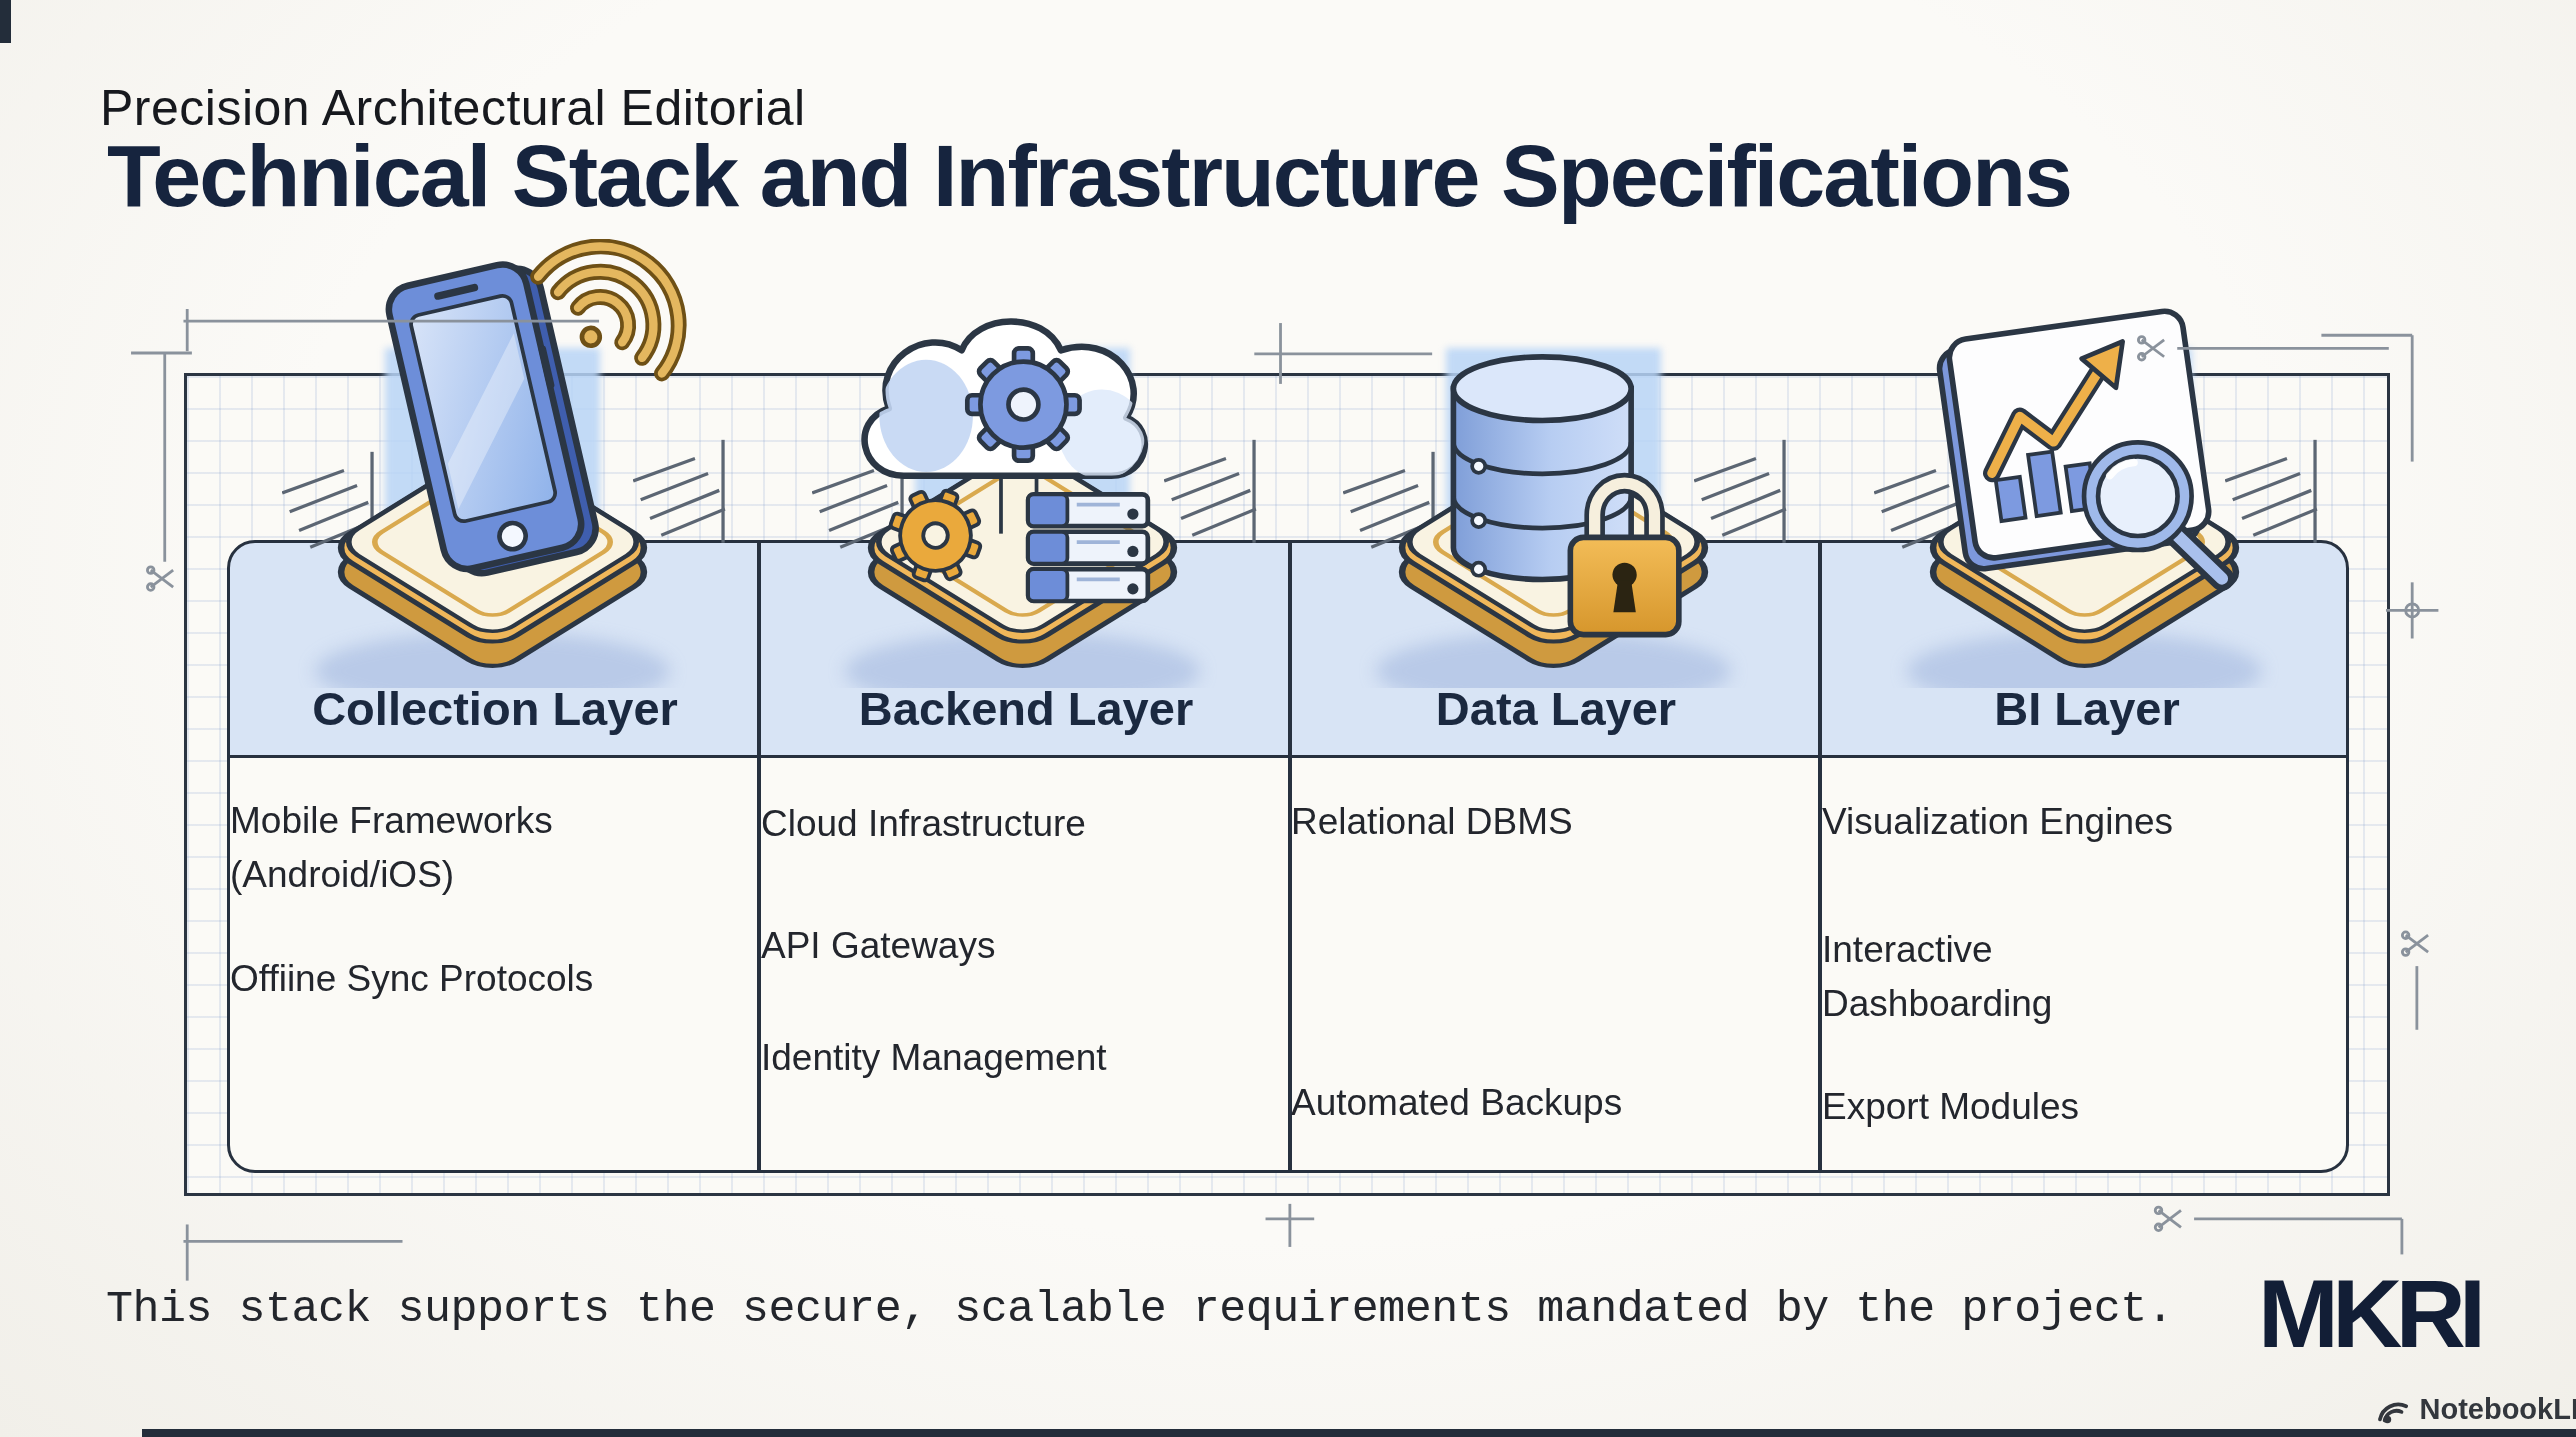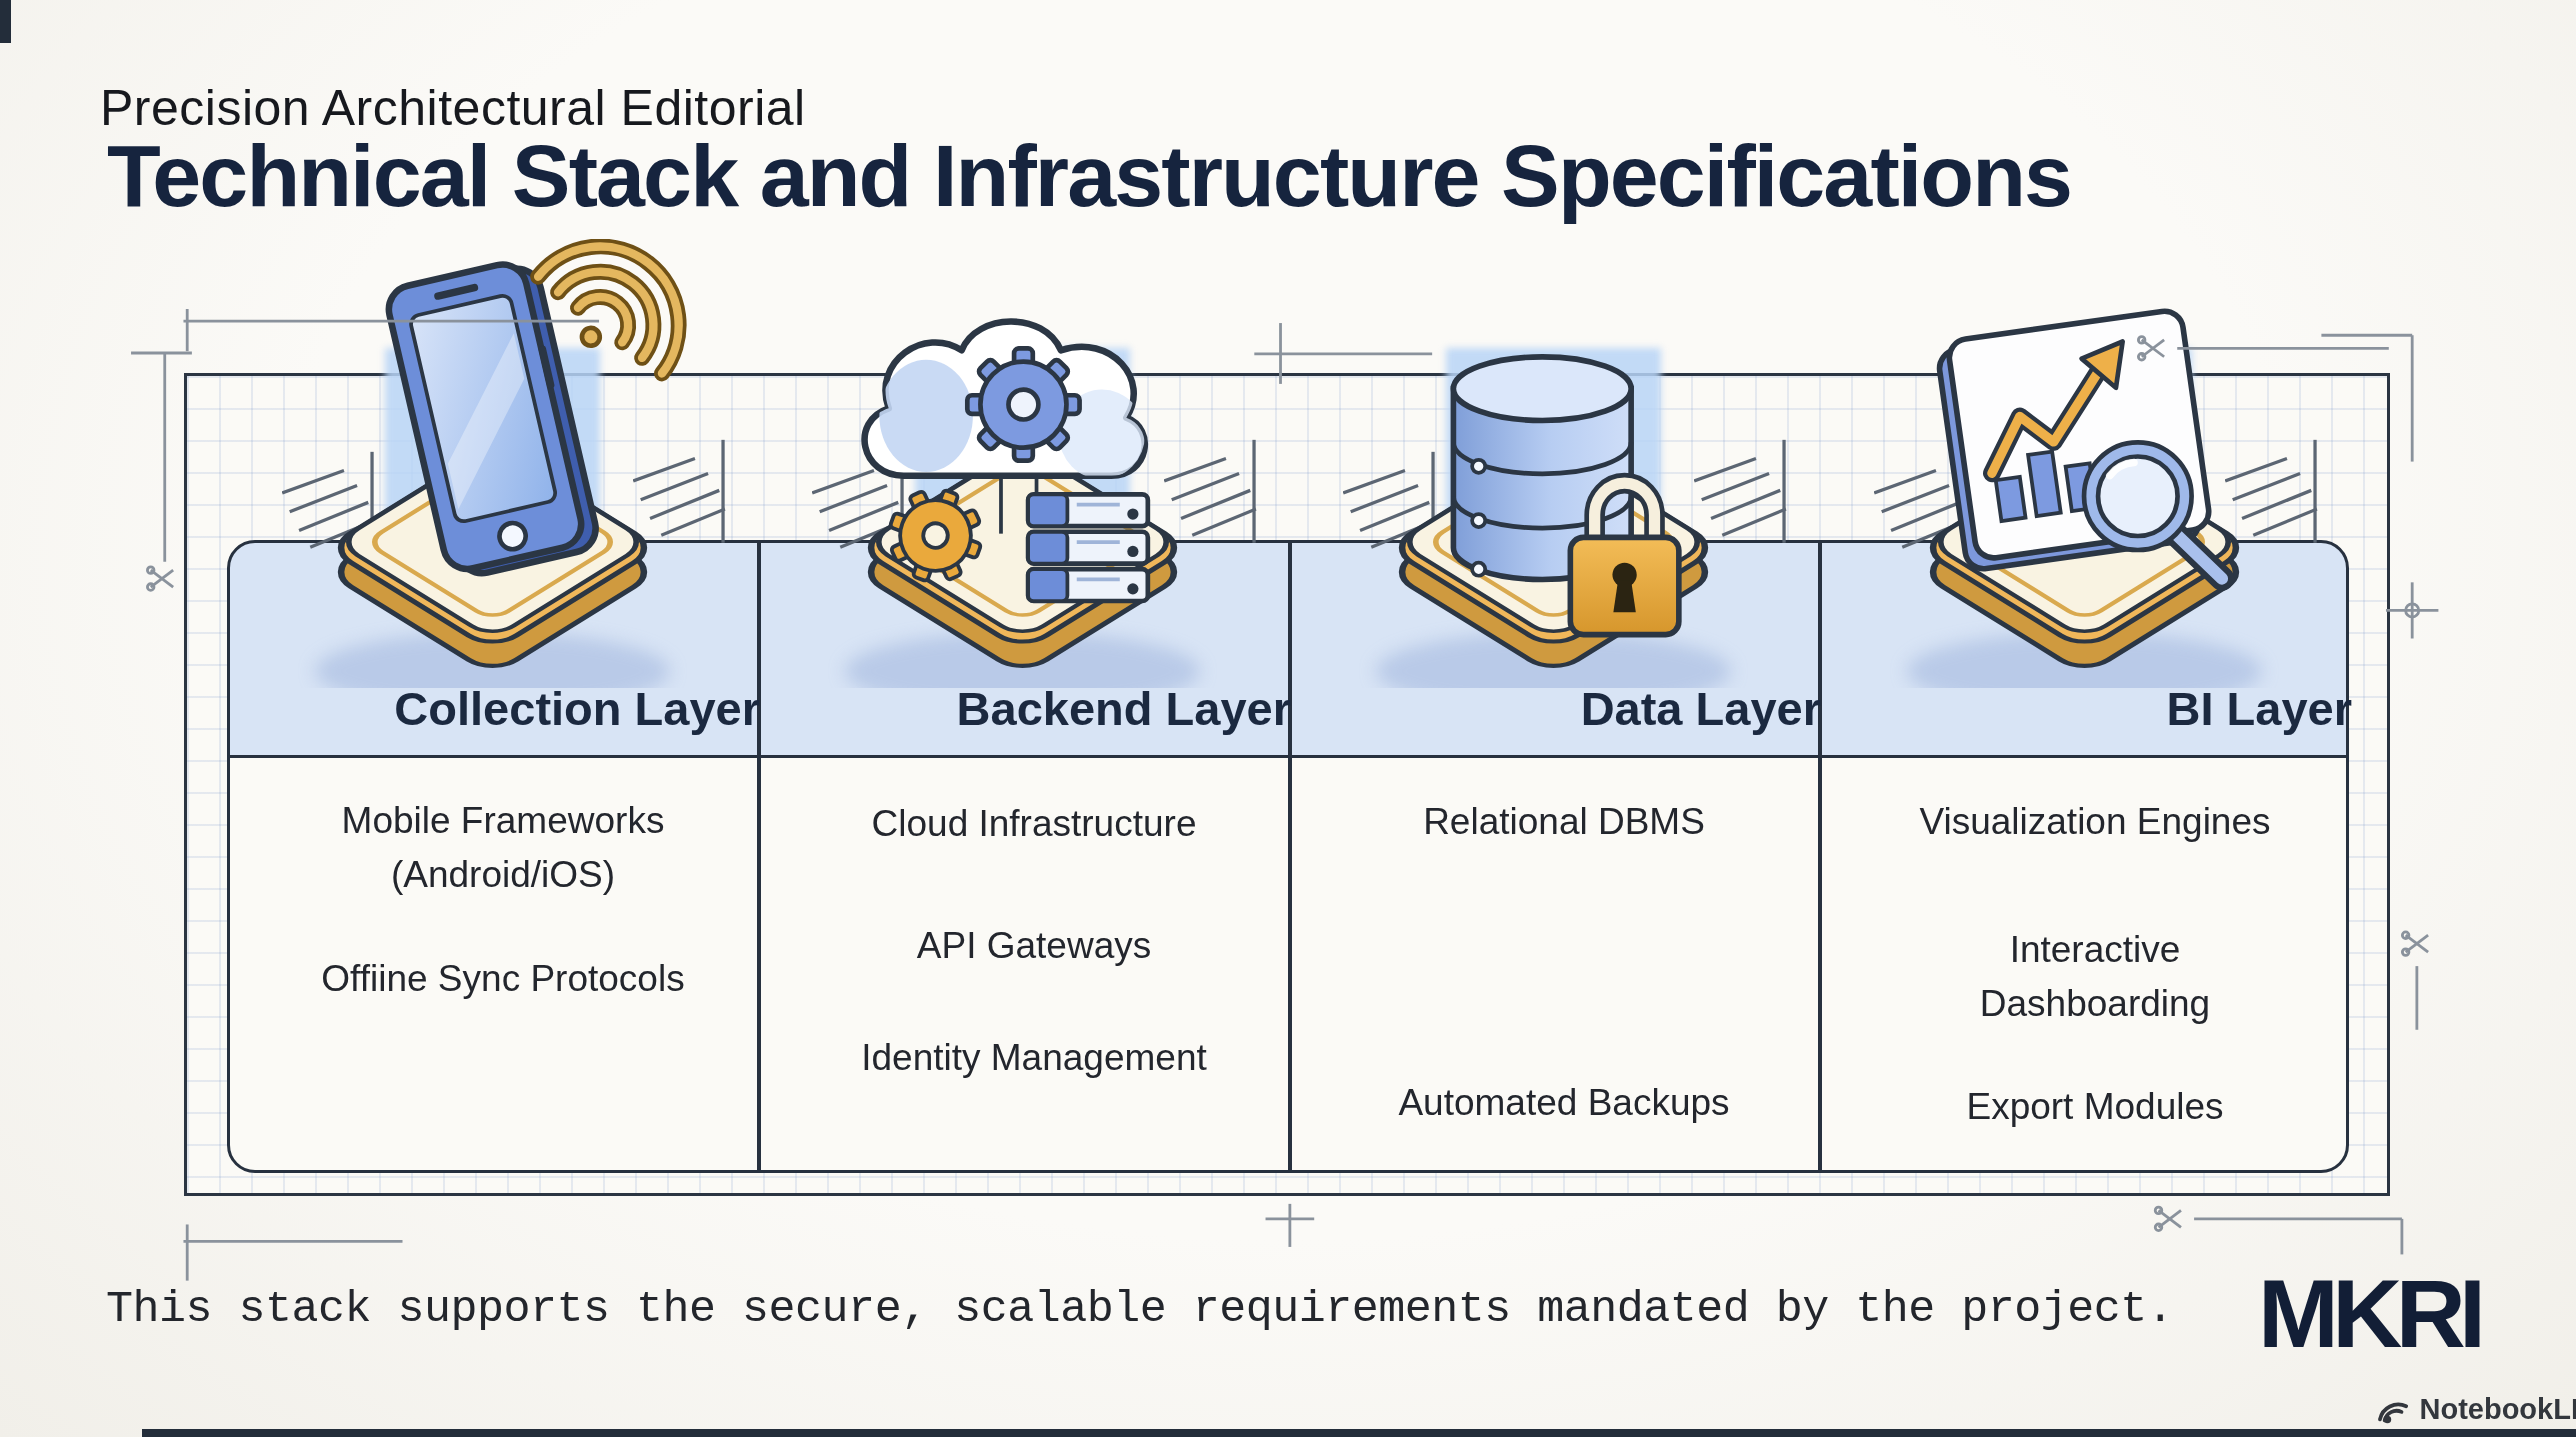--- a/index.html
+++ b/index.html
@@ -26,24 +26,24 @@
   }
   .glow-band { position:absolute; top:348px; width:215px; height:296px;
     background:rgba(183,212,246,0.85); filter:blur(3.7px); z-index:2; }
 
   .layer-panel {
     position:absolute; left:227px; top:540px; width:2122px; height:633px;
     border:3.7px solid #27313f; border-radius:28px; z-index:3;
     background:linear-gradient(to bottom, #d8e4f5 0px, #d8e4f5 212px, #27313f 212px, #27313f 215px, #fbfaf6 215px);
   }
   .separator { position:absolute; top:0; width:3.7px; height:100%; background:#27313f; }
-  .col-label { position:absolute; top:133px; height:66px; width:530px; text-align:right;
+  .col-label { position:absolute; top:133px; height:66px; width:530px; text-align:center;
     font-size:47px; font-weight:800; color:#1b2940; line-height:66px; }
-  .col-item { position:absolute; width:530px; text-align:center;
-    font-size:37px; font-weight:500; color:#23262d; line-height:54px;margin-left:8px; }
+  .col-item { position:absolute; width:530px; text-align:left;
+    font-size:37px; font-weight:500; color:#23262d; line-height:54px; }
   .col-item span { display:block; }
 
   .icon-svg { position:absolute; top:239px; width:449px; height:449px; z-index:5; }
   .hatch-svg { position:absolute; width:94px; height:131px; z-index:4; }
   .marks-svg { position:absolute; left:0; top:0; width:2576px; height:1438px; z-index:6; pointer-events:none; }
 
   .footer-note { position:absolute; left:106px; top:1284px; font-size:45px; color:#23262c; letter-spacing:-0.5px;font-family:Liberation Mono, monospace; }
   .brand { position:absolute; left:2258px; top:1258px; font-size:97px; font-weight:900;
     letter-spacing:-6.6px; color:#121e36; }
   .watermark { position:absolute; left:2376px; top:1393px; display:flex; align-items:center; gap:7.5px;

